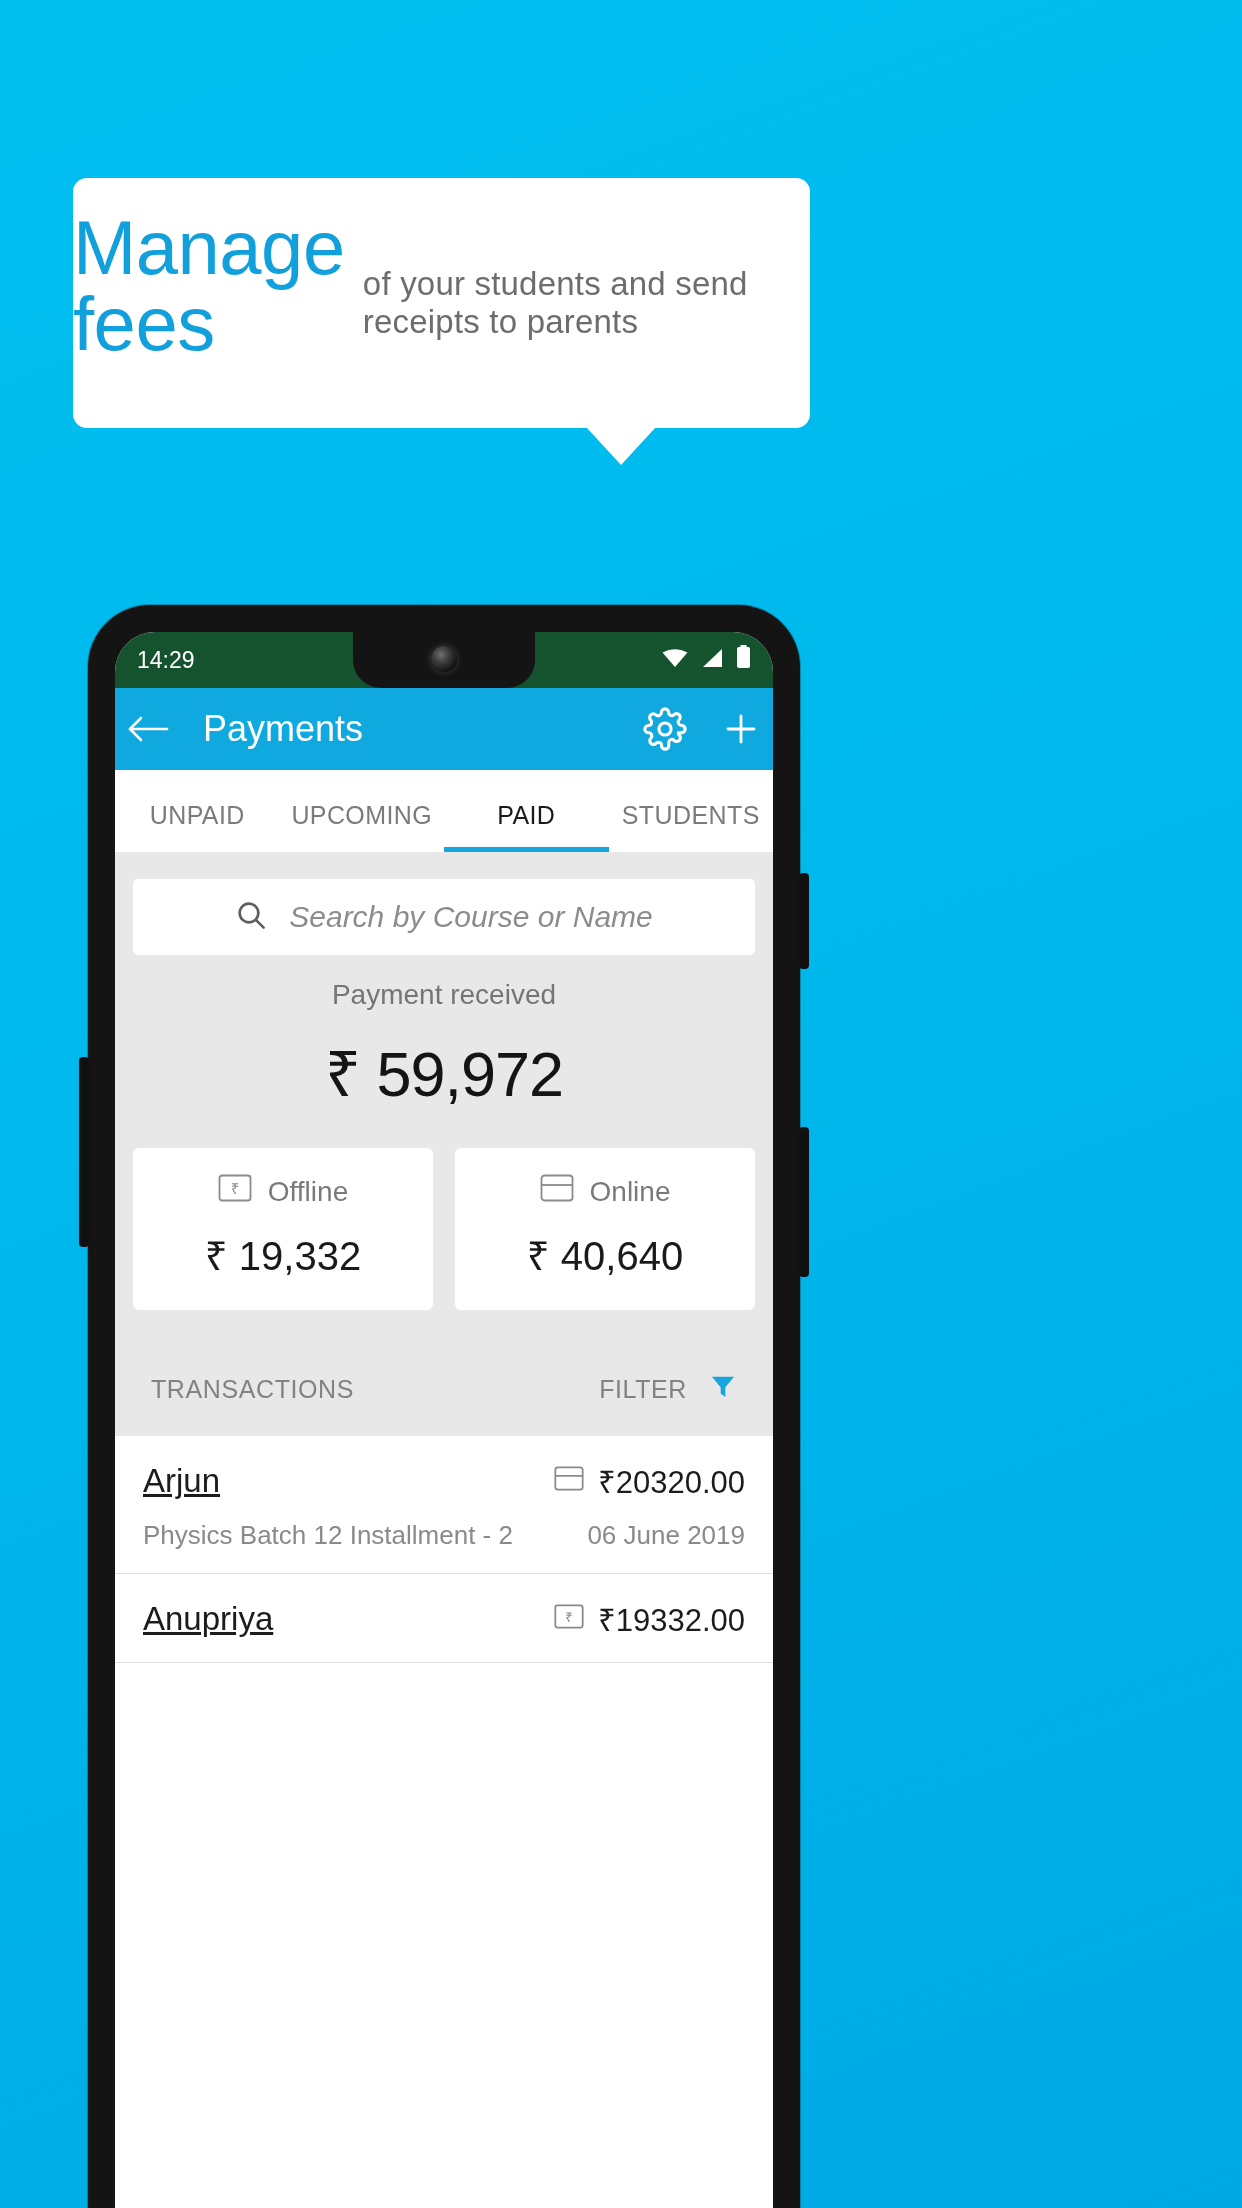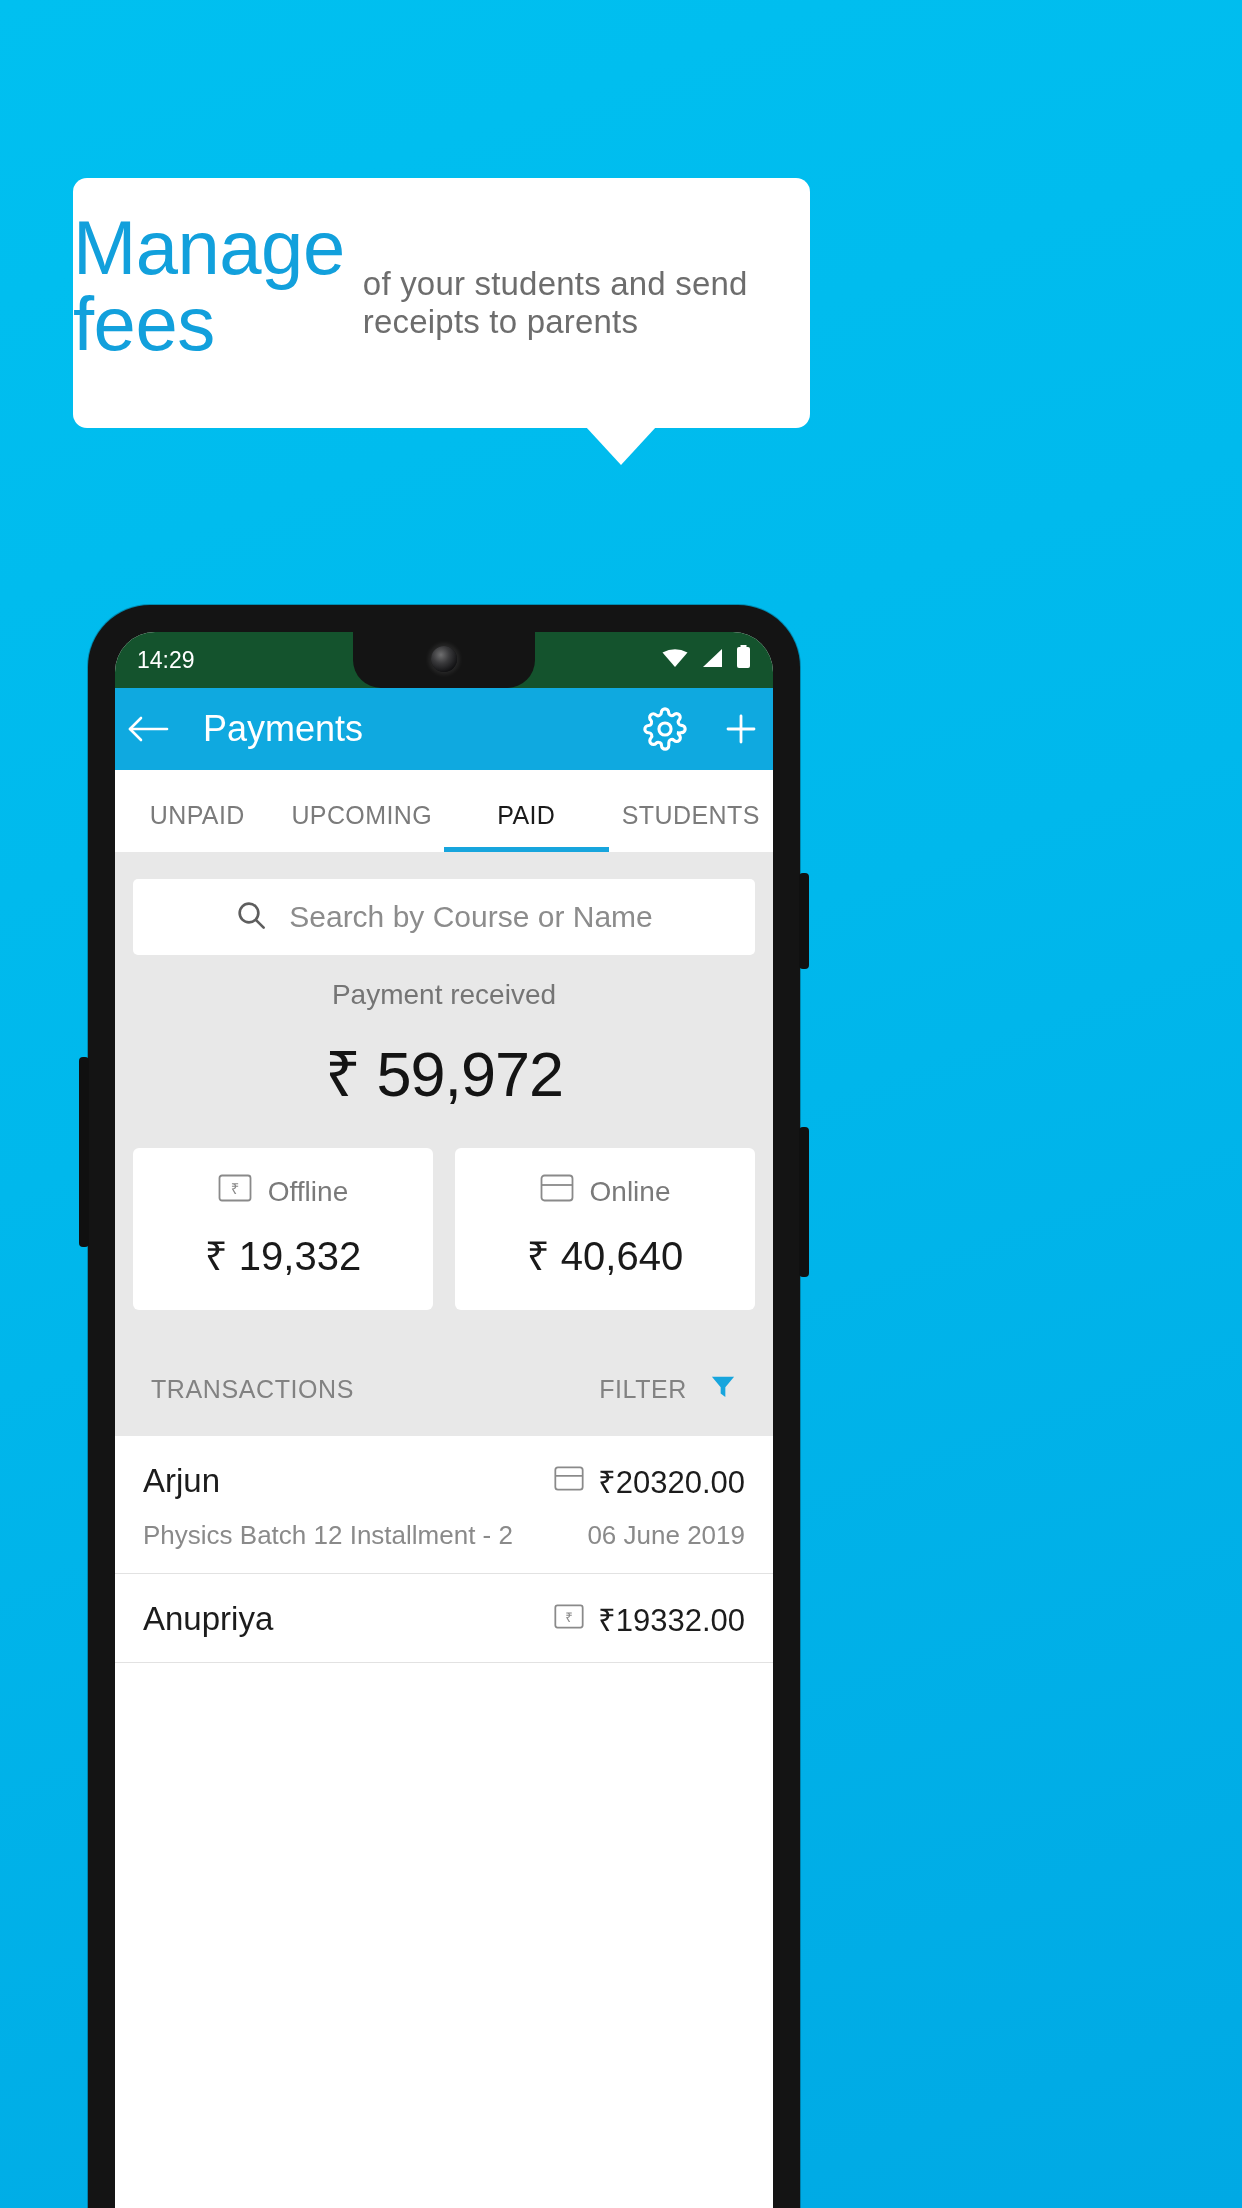--- a/index.html
+++ b/index.html
@@ -91,21 +91,21 @@
     font-size:25px; color:#7b7b7b; letter-spacing:.4px; position:relative;margin-top:8px;
   }
   .tab.active{ color:#1a1a1a; }
   .tab.active::after{
     content:""; position:absolute; left:0; right:0; bottom:0;
     height:5px; background:#17a5dd;
   }
 
   
   #content{ background:#e8e8e8; }
-  #searchwrap{ padding:27px 18px 0; }
+  #searchwrap{ padding:27px 18px 0;font-style:italic; }
   #searchbox{
     height:76px; background:#fff; border-radius:5px;
     display:flex; align-items:center; justify-content:center; gap:22px;
   }
   #search-placeholder{ font-size:30px; color:#8c8c8c; }
 
   #summary{ padding:24px 0 0; text-align:center; }
   #summary-label{ font-size:28px; color:#757575; }
   #summary-amount{ font-size:63px; color:#141414; margin-top:18px; letter-spacing:-1px;}
 
@@ -123,21 +123,21 @@
   #listhead{
     display:flex; align-items:center; justify-content:space-between;
     padding:62px 36px 30px; color:#828282; font-size:25px; letter-spacing:.6px;
   }
   #filter{ display:flex; align-items:center; gap:22px; }
 
   
   #txlist{ background:#fff; }
   .txrow{ padding:24px 28px 22px; border-bottom:1px solid #e2e2e2; }
   .txline{ display:flex; align-items:center; justify-content:space-between; }
-  .txname{ font-size:33px; color:#1c1c1c; }
+  .txname{ font-size:33px; color:#1c1c1c;text-decoration:underline; }
   .txamt{ display:flex; align-items:center; gap:14px; font-size:31px; color:#1c1c1c; }
   .txsub{ display:flex; align-items:center; justify-content:space-between; margin-top:18px; }
   .txdesc{ font-size:26px; color:#8a8a8a; }
   .txdate{ font-size:26px; color:#8a8a8a; }
 </style>
 </head>
 <body>
 
 <div id="bubble">
   <div id="headline">Manage fees</div>

